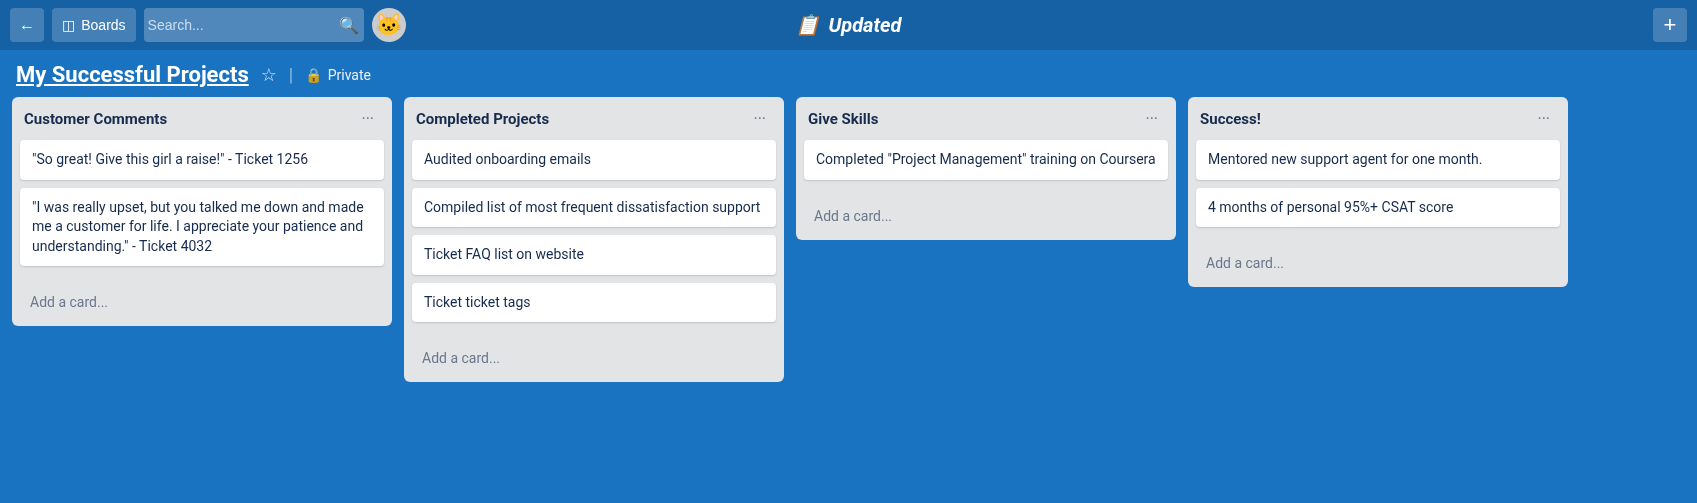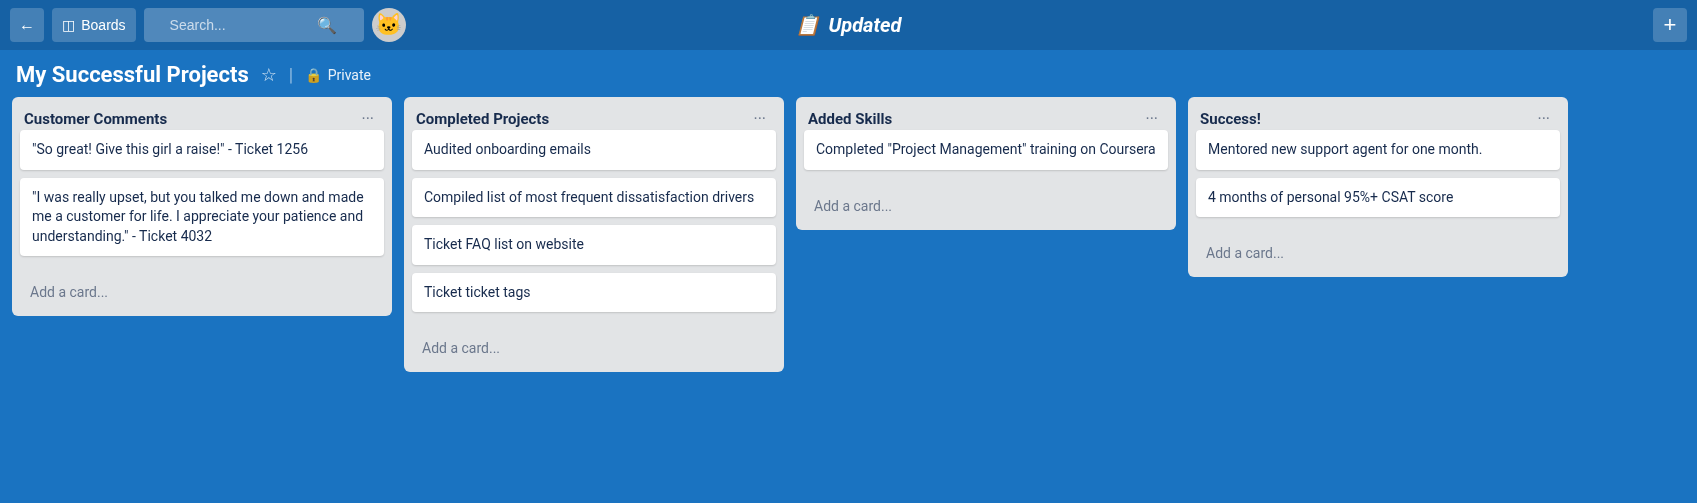--- a/index.html
+++ b/index.html
@@ -47,21 +47,21 @@
       font-size: 16px;
     }
     .search-bar {
       background: rgba(255,255,255,0.25);
       border: none;
       border-radius: 4px;
       height: 34px;
       width: 220px;
       display: flex;
       align-items: center;
-      padding: 0 26px;
+      padding: 0 4px;
       color: #fff;
       cursor: text;
       gap: 8px;
     }
     .search-bar input {
       background: transparent;
       border: none;
       outline: none;
       color: #fff;
       font-size: 14px;
@@ -113,20 +113,21 @@
     .board-header {
       padding: 12px 16px 10px 16px;
       display: flex;
       align-items: center;
       gap: 12px;
     }
     .board-title {
       color: #fff;
       font-size: 22px;
       font-weight: bold;
+      text-decoration: underline;
     }
     .board-star {
       color: rgba(255,255,255,0.8);
       font-size: 18px;
       cursor: pointer;
     }
     .board-divider {
       color: rgba(255,255,255,0.5);
       font-size: 18px;
     }
@@ -151,21 +152,21 @@
       border-radius: 6px;
       width: 380px;
       min-width: 280px;
       padding: 10px 8px 8px 8px;
       flex-shrink: 0;
     }
     .column-header {
       display: flex;
       justify-content: space-between;
       align-items: center;
-      margin-bottom: 0;
+      margin-bottom: 10px;
       padding: 0 4px;
     }
     .column-title {
       font-weight: bold;
       font-size: 15px;
       color: #172b4d;
     }
     .column-menu {
       color: #6b778c;
       cursor: pointer;
@@ -241,28 +242,28 @@
       <div class="card">"So great! Give this girl a raise!" - Ticket 1256</div>
       <div class="card">"I was really upset, but you talked me down and made me a customer for life. I appreciate your patience and understanding." - Ticket 4032</div>
       <div class="add-card">Add a card...</div>
     </div>
     <div class="column">
       <div class="column-header">
         <span class="column-title">Completed Projects</span>
         <span class="column-menu">···</span>
       </div>
       <div class="card">Audited onboarding emails</div>
-      <div class="card">Compiled list of most frequent dissatisfaction drivers</div>
+      <div class="card">Compiled list of most frequent dissatisfaction support</div>
       <div class="card">Ticket FAQ list on website</div>
       <div class="card">Ticket ticket tags</div>
       <div class="add-card">Add a card...</div>
     </div>
     <div class="column">
       <div class="column-header">
-        <span class="column-title">Added Skills</span>
+        <span class="column-title">Give Skills</span>
         <span class="column-menu">···</span>
       </div>
       <div class="card">Completed "Project Management" training on Coursera</div>
       <div class="add-card">Add a card...</div>
     </div>
     <div class="column">
       <div class="column-header">
         <span class="column-title">Success!</span>
         <span class="column-menu">···</span>
       </div>

